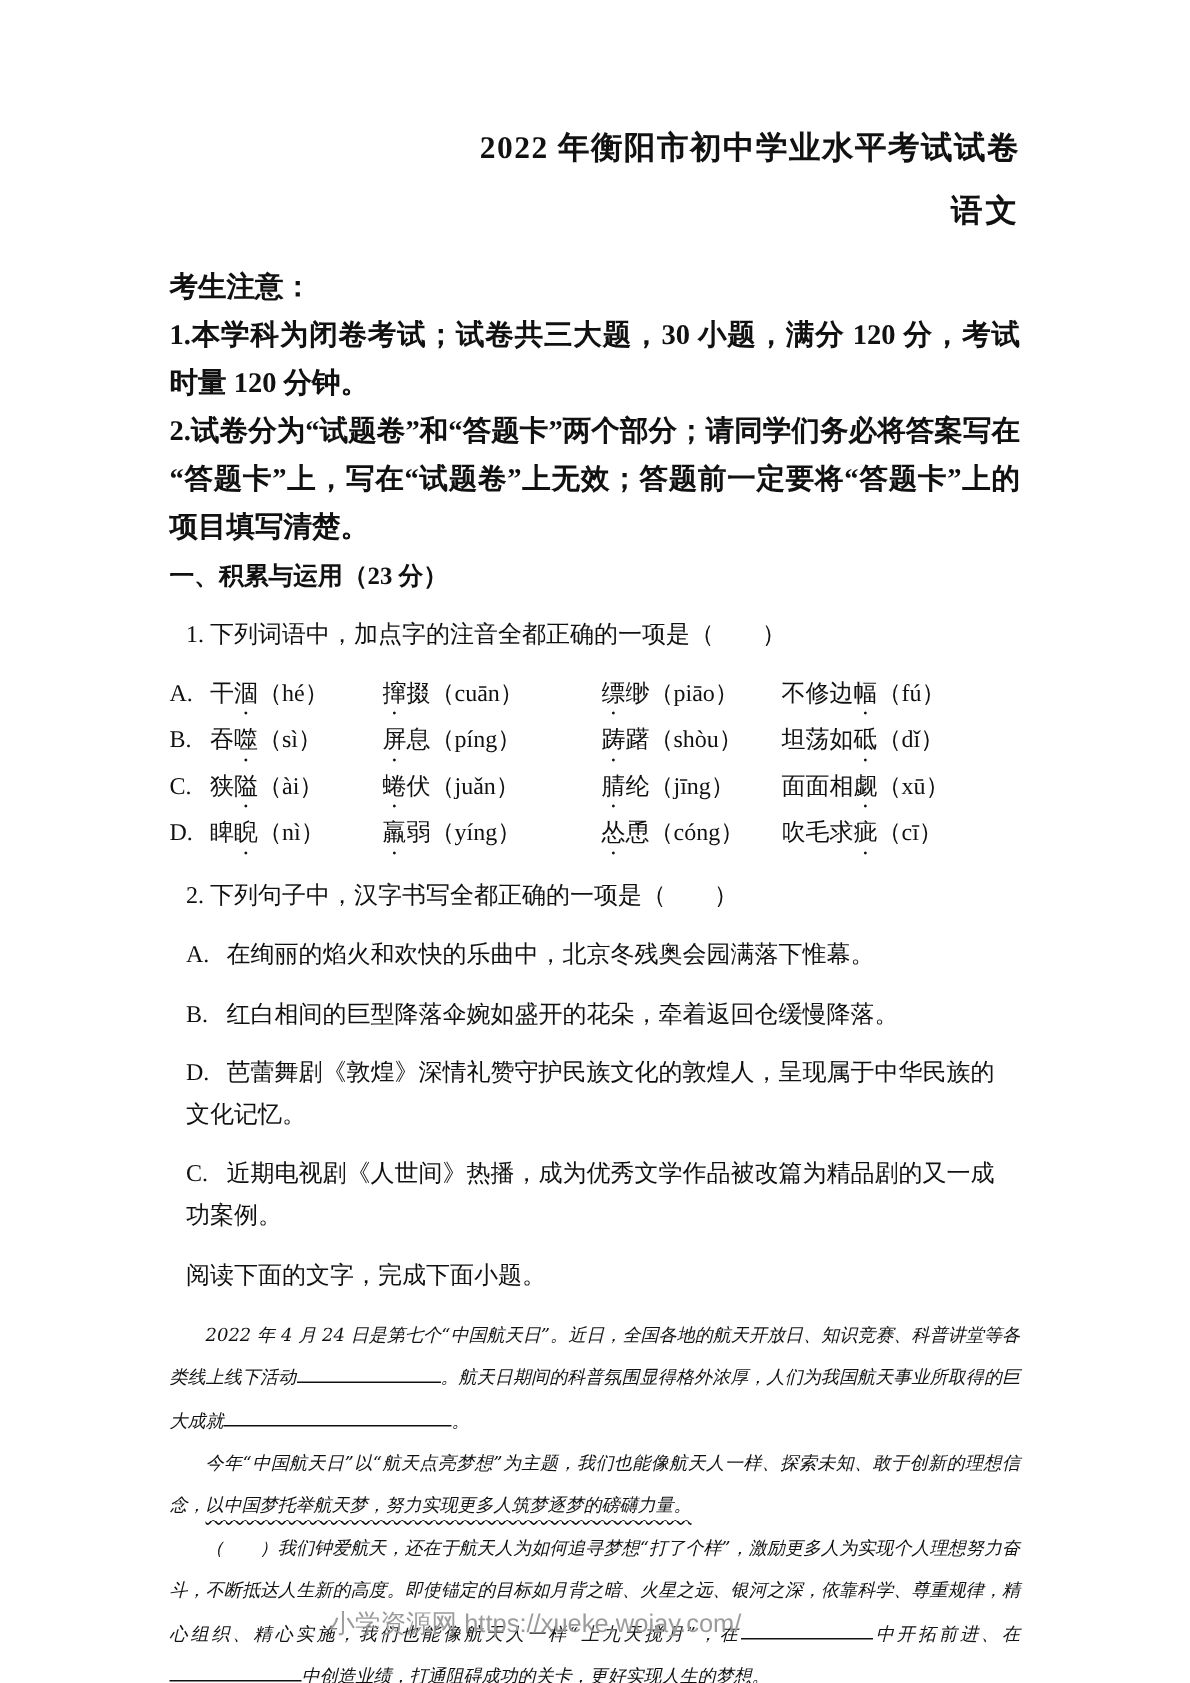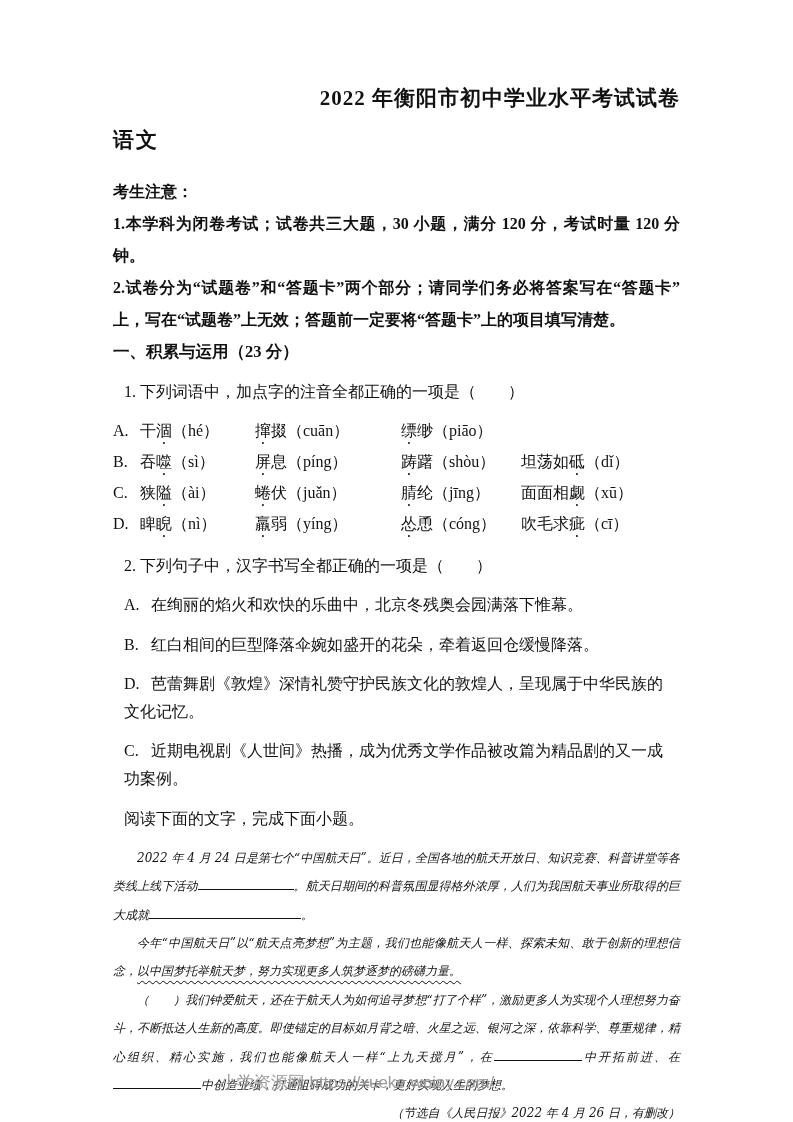--- a/index.html
+++ b/index.html
@@ -7,25 +7,25 @@
     width:793px;height:1122px;background:#ffffff;position:relative;
     font-family:"Liberation Serif","DejaVu Serif",serif;color:#111;
     overflow:hidden;
   }
   .page{width:567px;margin:0 auto;padding-top:84px;}
   h1.title{
     font-size:21px;font-weight:bold;text-align:right;margin:0 0 14px 0;
     letter-spacing:1px;
   }
   h2.subject{
-    font-size:21px;font-weight:bold;text-align:left;margin:0 0 22px 0;
+    font-size:21px;font-weight:bold;text-align:right;margin:0 0 22px 0;
     letter-spacing:2px;
   }
   .notice p{
-    margin:0;font-weight:bold;font-size:16px;line-height:32px;
+    margin:0;font-weight:bold;font-size:19px;line-height:32px;
     text-align:justify;
   }
   p.section{
     margin:0;font-weight:bold;font-size:16.5px;line-height:31px;
   }
   .body-line{margin:11px;font-size:16px;line-height:28.2px;}
   .opt-row{display:flex;font-size:16px;line-height:28.6px;}
   .opt-label{width:27px;flex:0 0 auto;}
   .w1{width:103px;flex:0 0 auto;}
   .w2{width:146px;flex:0 0 auto;margin-left:12px;}
@@ -79,20 +79,21 @@
 
   <p class="section">一、积累与运用（23 分）</p>
 
   <p class="body-line">1. 下列词语中，加点字的注音全都正确的一项是（　　）</p>
 
   <div class="opt-row">
     <span class="opt-label">A.</span>
     <span class="w1"><span>干</span><span class="dotchar">涸</span><span>（hé）</span></span>
     <span class="w2"><span></span><span class="dotchar">撺</span><span>掇（cuān）</span></span>
     <span class="w3"><span></span><span class="dotchar">缥</span><span>缈（piāo）</span></span>
+    <span class="w4"><span>不修边</span><span class="dotchar">幅</span><span>（fú）</span></span>
   </div>
 
   <div class="opt-row">
     <span class="opt-label">B.</span>
     <span class="w1"><span>吞</span><span class="dotchar">噬</span><span>（sì）</span></span>
     <span class="w2"><span></span><span class="dotchar">屏</span><span>息（píng）</span></span>
     <span class="w3"><span></span><span class="dotchar">踌</span><span>躇（shòu）</span></span>
     <span class="w4"><span>坦荡如</span><span class="dotchar">砥</span><span>（dǐ）</span></span>
   </div>
 

